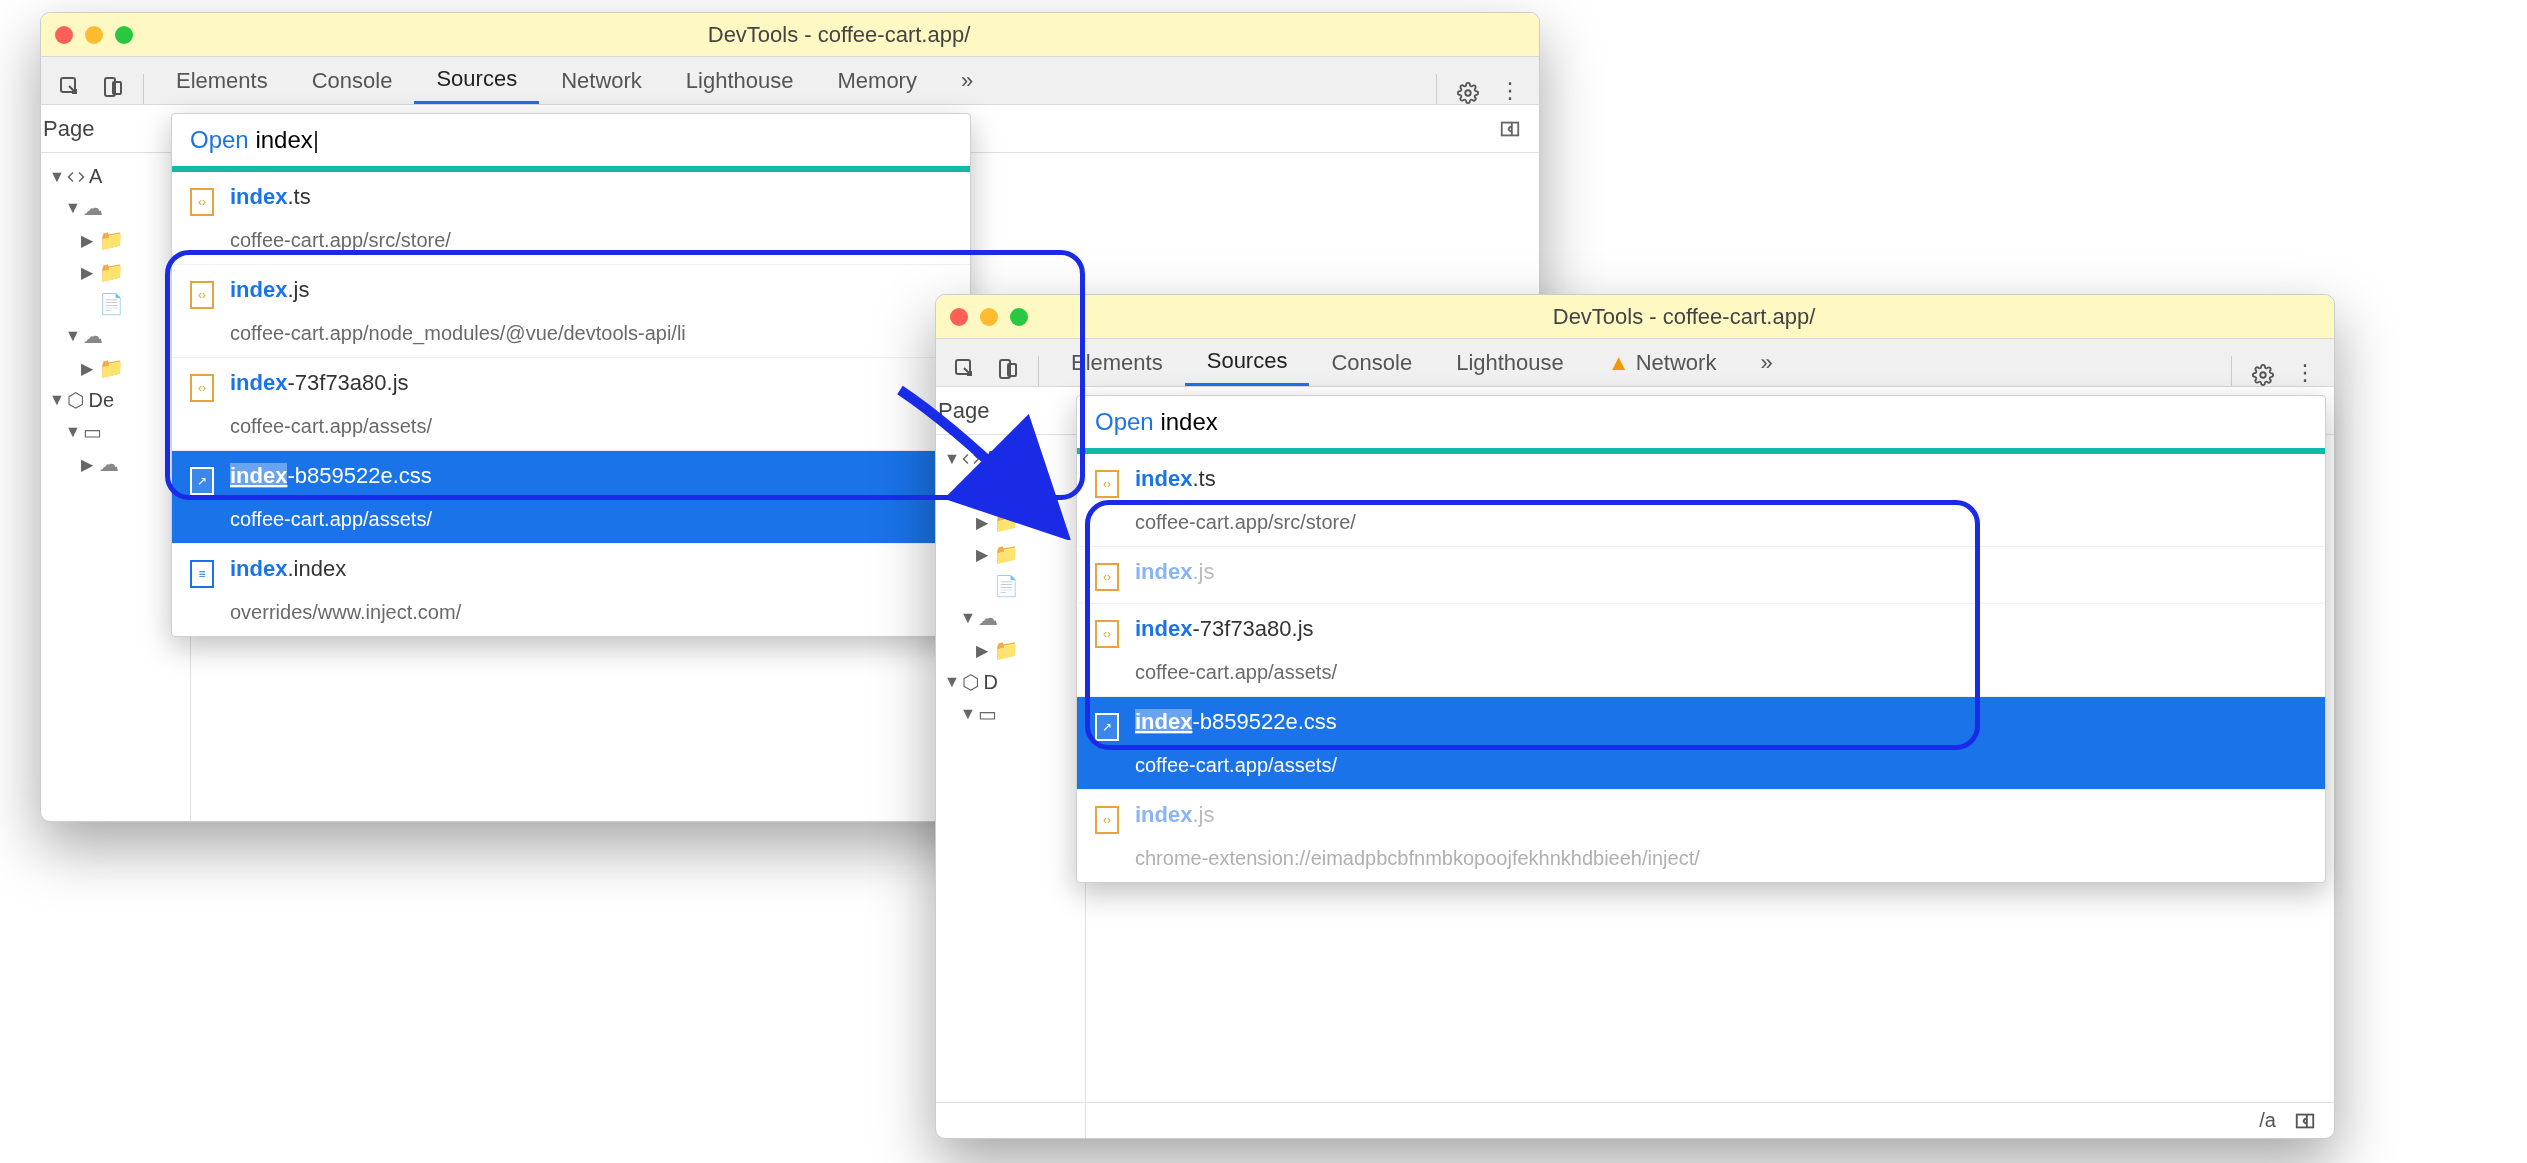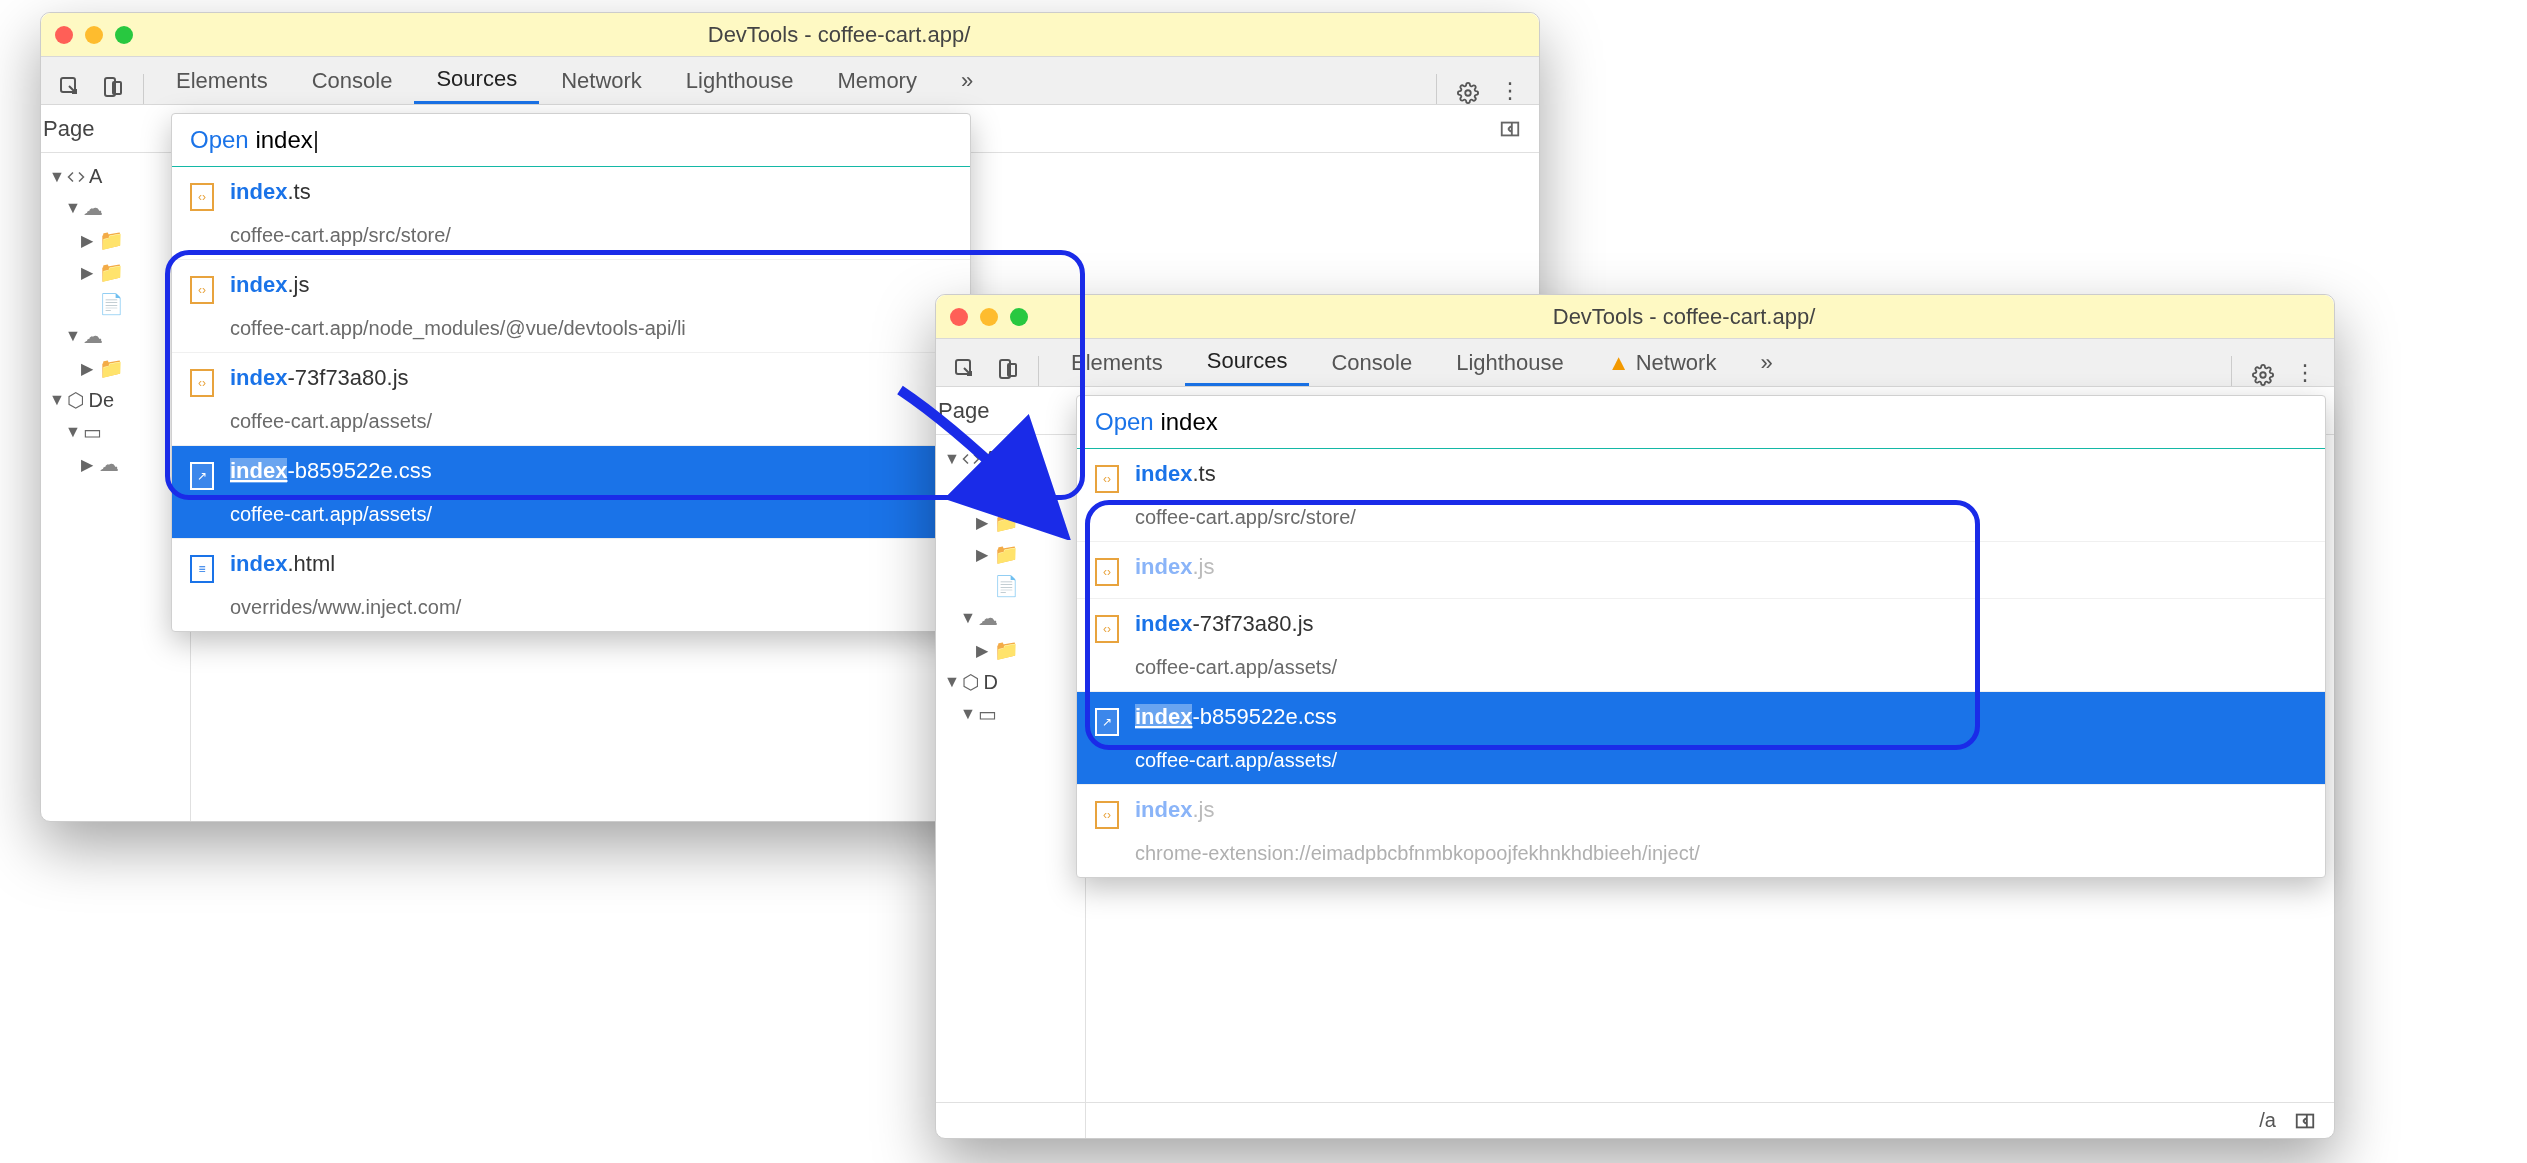--- a/index.html
+++ b/index.html
@@ -123,21 +123,21 @@
 .dropdown {
   position: absolute;
   background: #fff;
   border: 1px solid #d0d0d0;
   box-shadow: 0 10px 30px rgba(0,0,0,0.25);
   border-radius: 4px;
   overflow: hidden;
 }
 .dropdown-header {
   padding: 12px 18px;
-  border-bottom: 1px solid #14b8a6;
+  border-bottom: 6px solid #14b8a6;
   font-size: 24px;
 }
 .dropdown-header .open-word { color: #1a73e8; }
 .dropdown-header .caret::after {
   content: '';
   display: inline-block;
   width: 2px;
   height: 22px;
   background: #333;
   vertical-align: middle;
@@ -327,21 +327,21 @@
     <div class="dropdown-item selected">
       <span class="file-icon-box css-ico">↗</span>
       <div class="file-text">
         <div class="file-name"><span class="match match-u">index</span><span>-b859522e.css</span></div>
         <div class="file-path">coffee-cart.app/assets/</div>
       </div>
     </div>
     <div class="dropdown-item">
       <span class="file-icon-box html-ico">≡</span>
       <div class="file-text">
-        <div class="file-name"><span class="match">index</span><span>.html</span></div>
+        <div class="file-name"><span class="match">index</span><span>.index</span></div>
         <div class="file-path">overrides/www.inject.com/</div>
       </div>
     </div>
   </div>
 </div>
 
 <div class="window" style="left:935px; top:294px; width:1400px; height:845px;">
   <div class="titlebar">
     <div class="traffic-lights">
       <div class="tl tl-close"></div>

